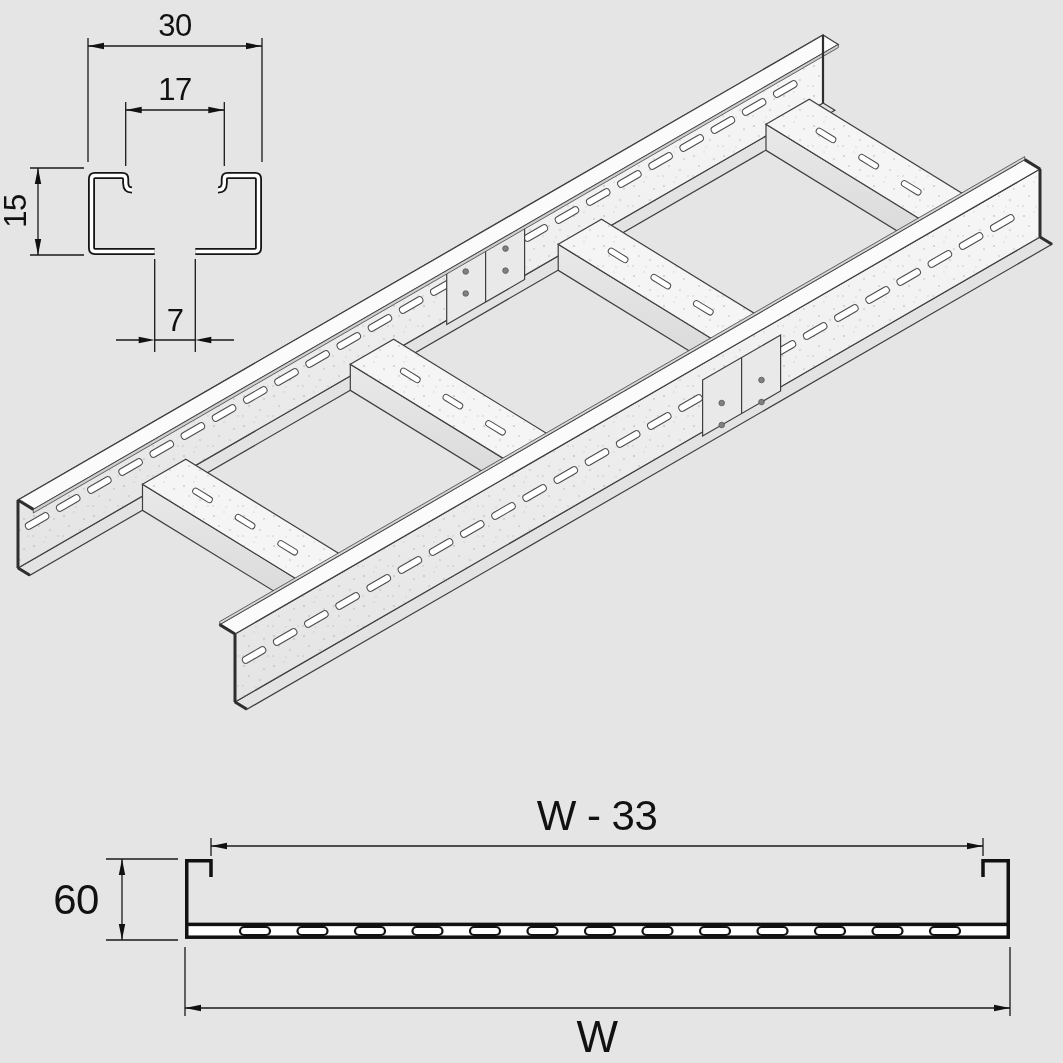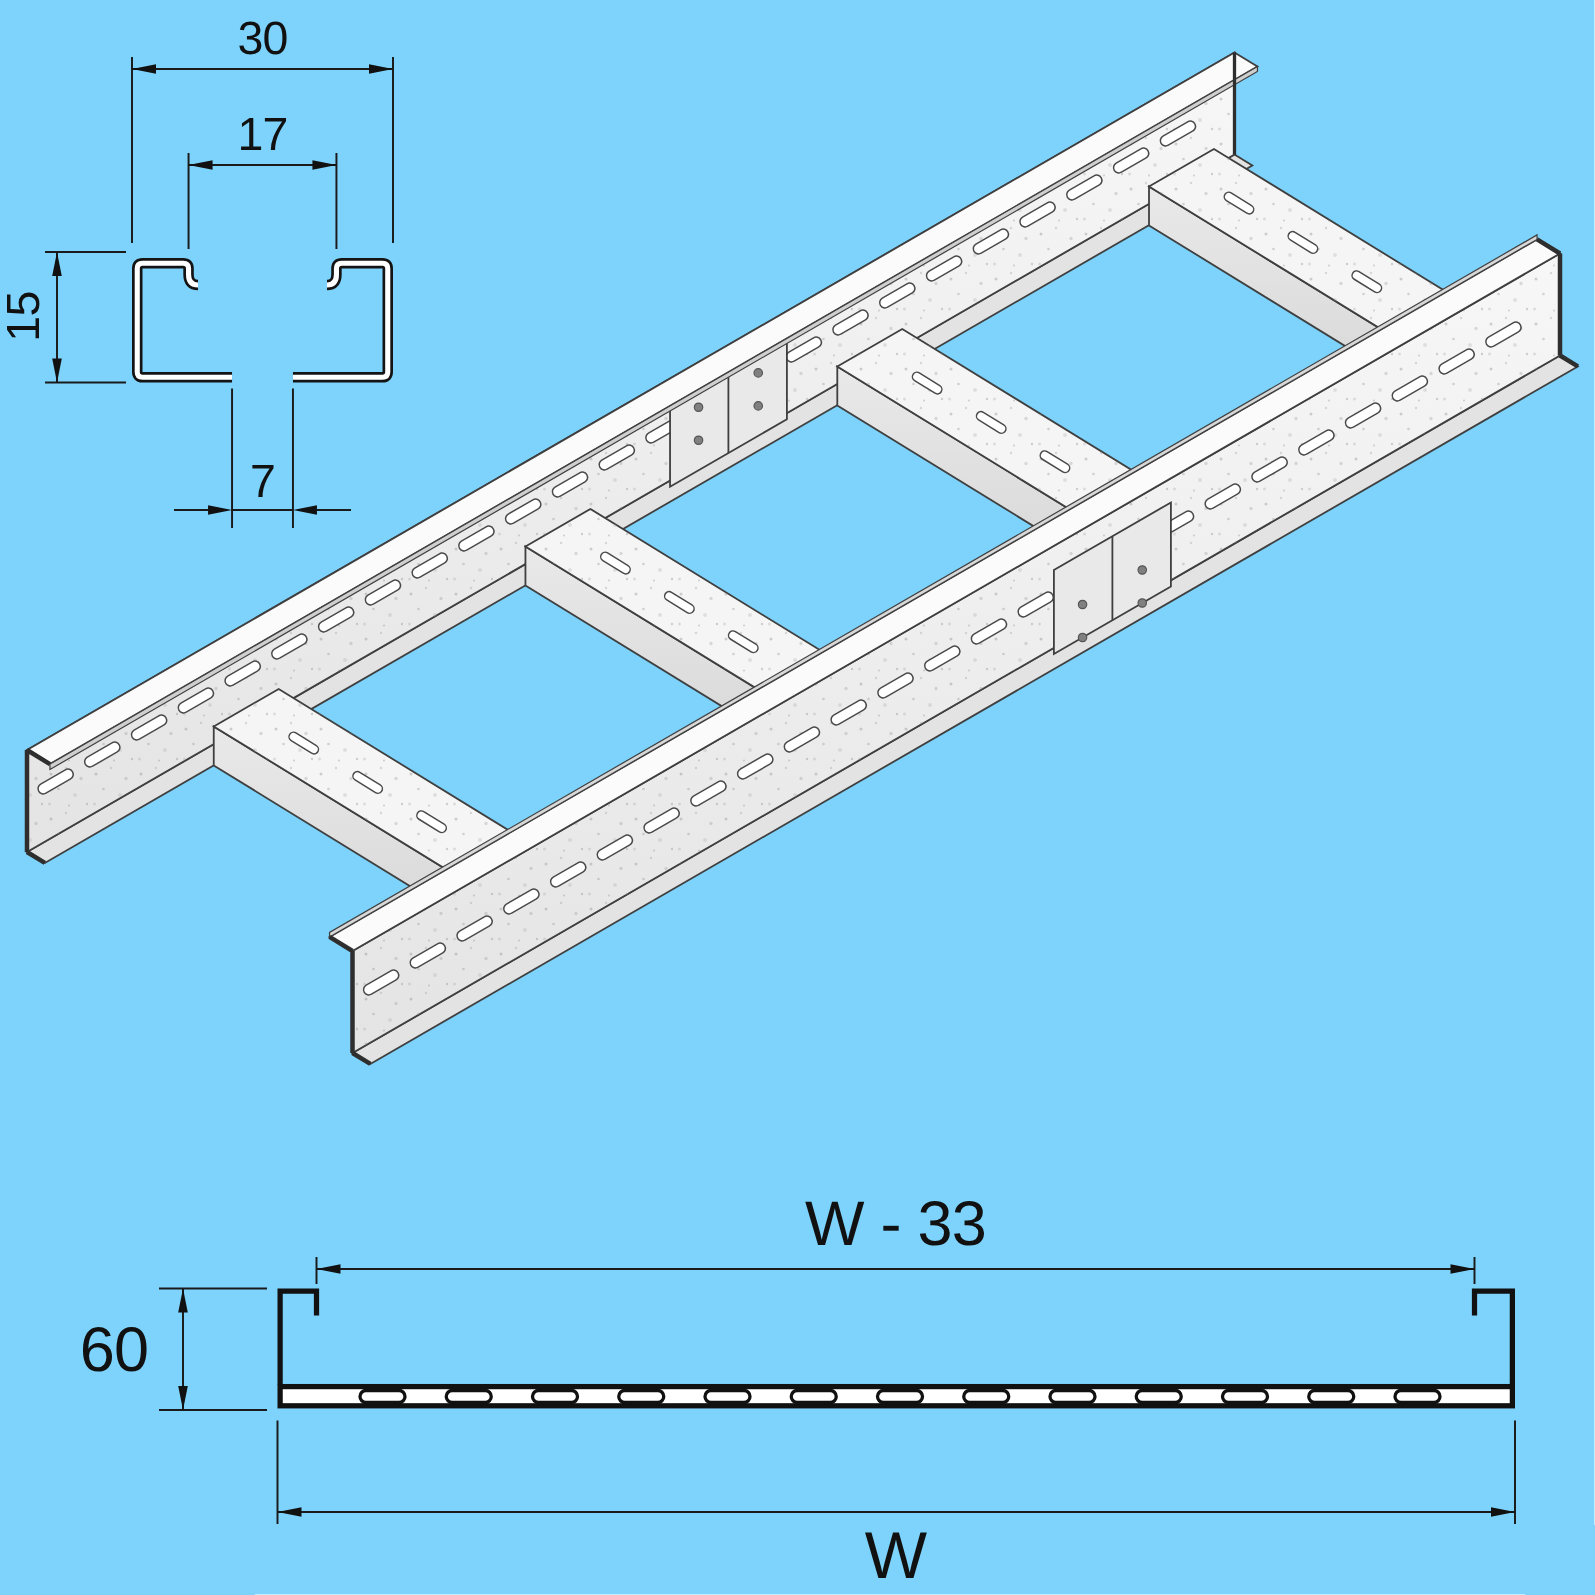--- a/index.html
+++ b/index.html
@@ -1,16 +1,16 @@
 <!DOCTYPE html>
 <html><head>
 <meta charset="utf-8">
 <style>
   html,body{margin:0;padding:0;background:#fff;}
-  .stage{width:1063px;height:1063px;position:relative;background:#7dd3fc;overflow:hidden;}
+  .stage{width:1063px;height:1063px;position:relative;background:#e5e5e5;overflow:hidden;}
   svg{display:block;}
   .thin{stroke:#1a1a1a;stroke-width:1.3;fill:none;}
   .thick{stroke:#111;stroke-width:3.5;fill:none;stroke-linejoin:miter;}
   .prof-o{stroke:#141414;stroke-width:7;fill:none;stroke-linejoin:round;stroke-linecap:butt;}
   .prof-i{stroke:#ffffff;stroke-width:3.4;fill:none;stroke-linejoin:round;stroke-linecap:butt;}
   .oline{stroke:#3f3f3f;stroke-width:1.2;}
   .dimtext{font-family:"Liberation Sans",sans-serif;fill:#111;letter-spacing:-0.5px;}
 </style>
 </head>
 <body>

